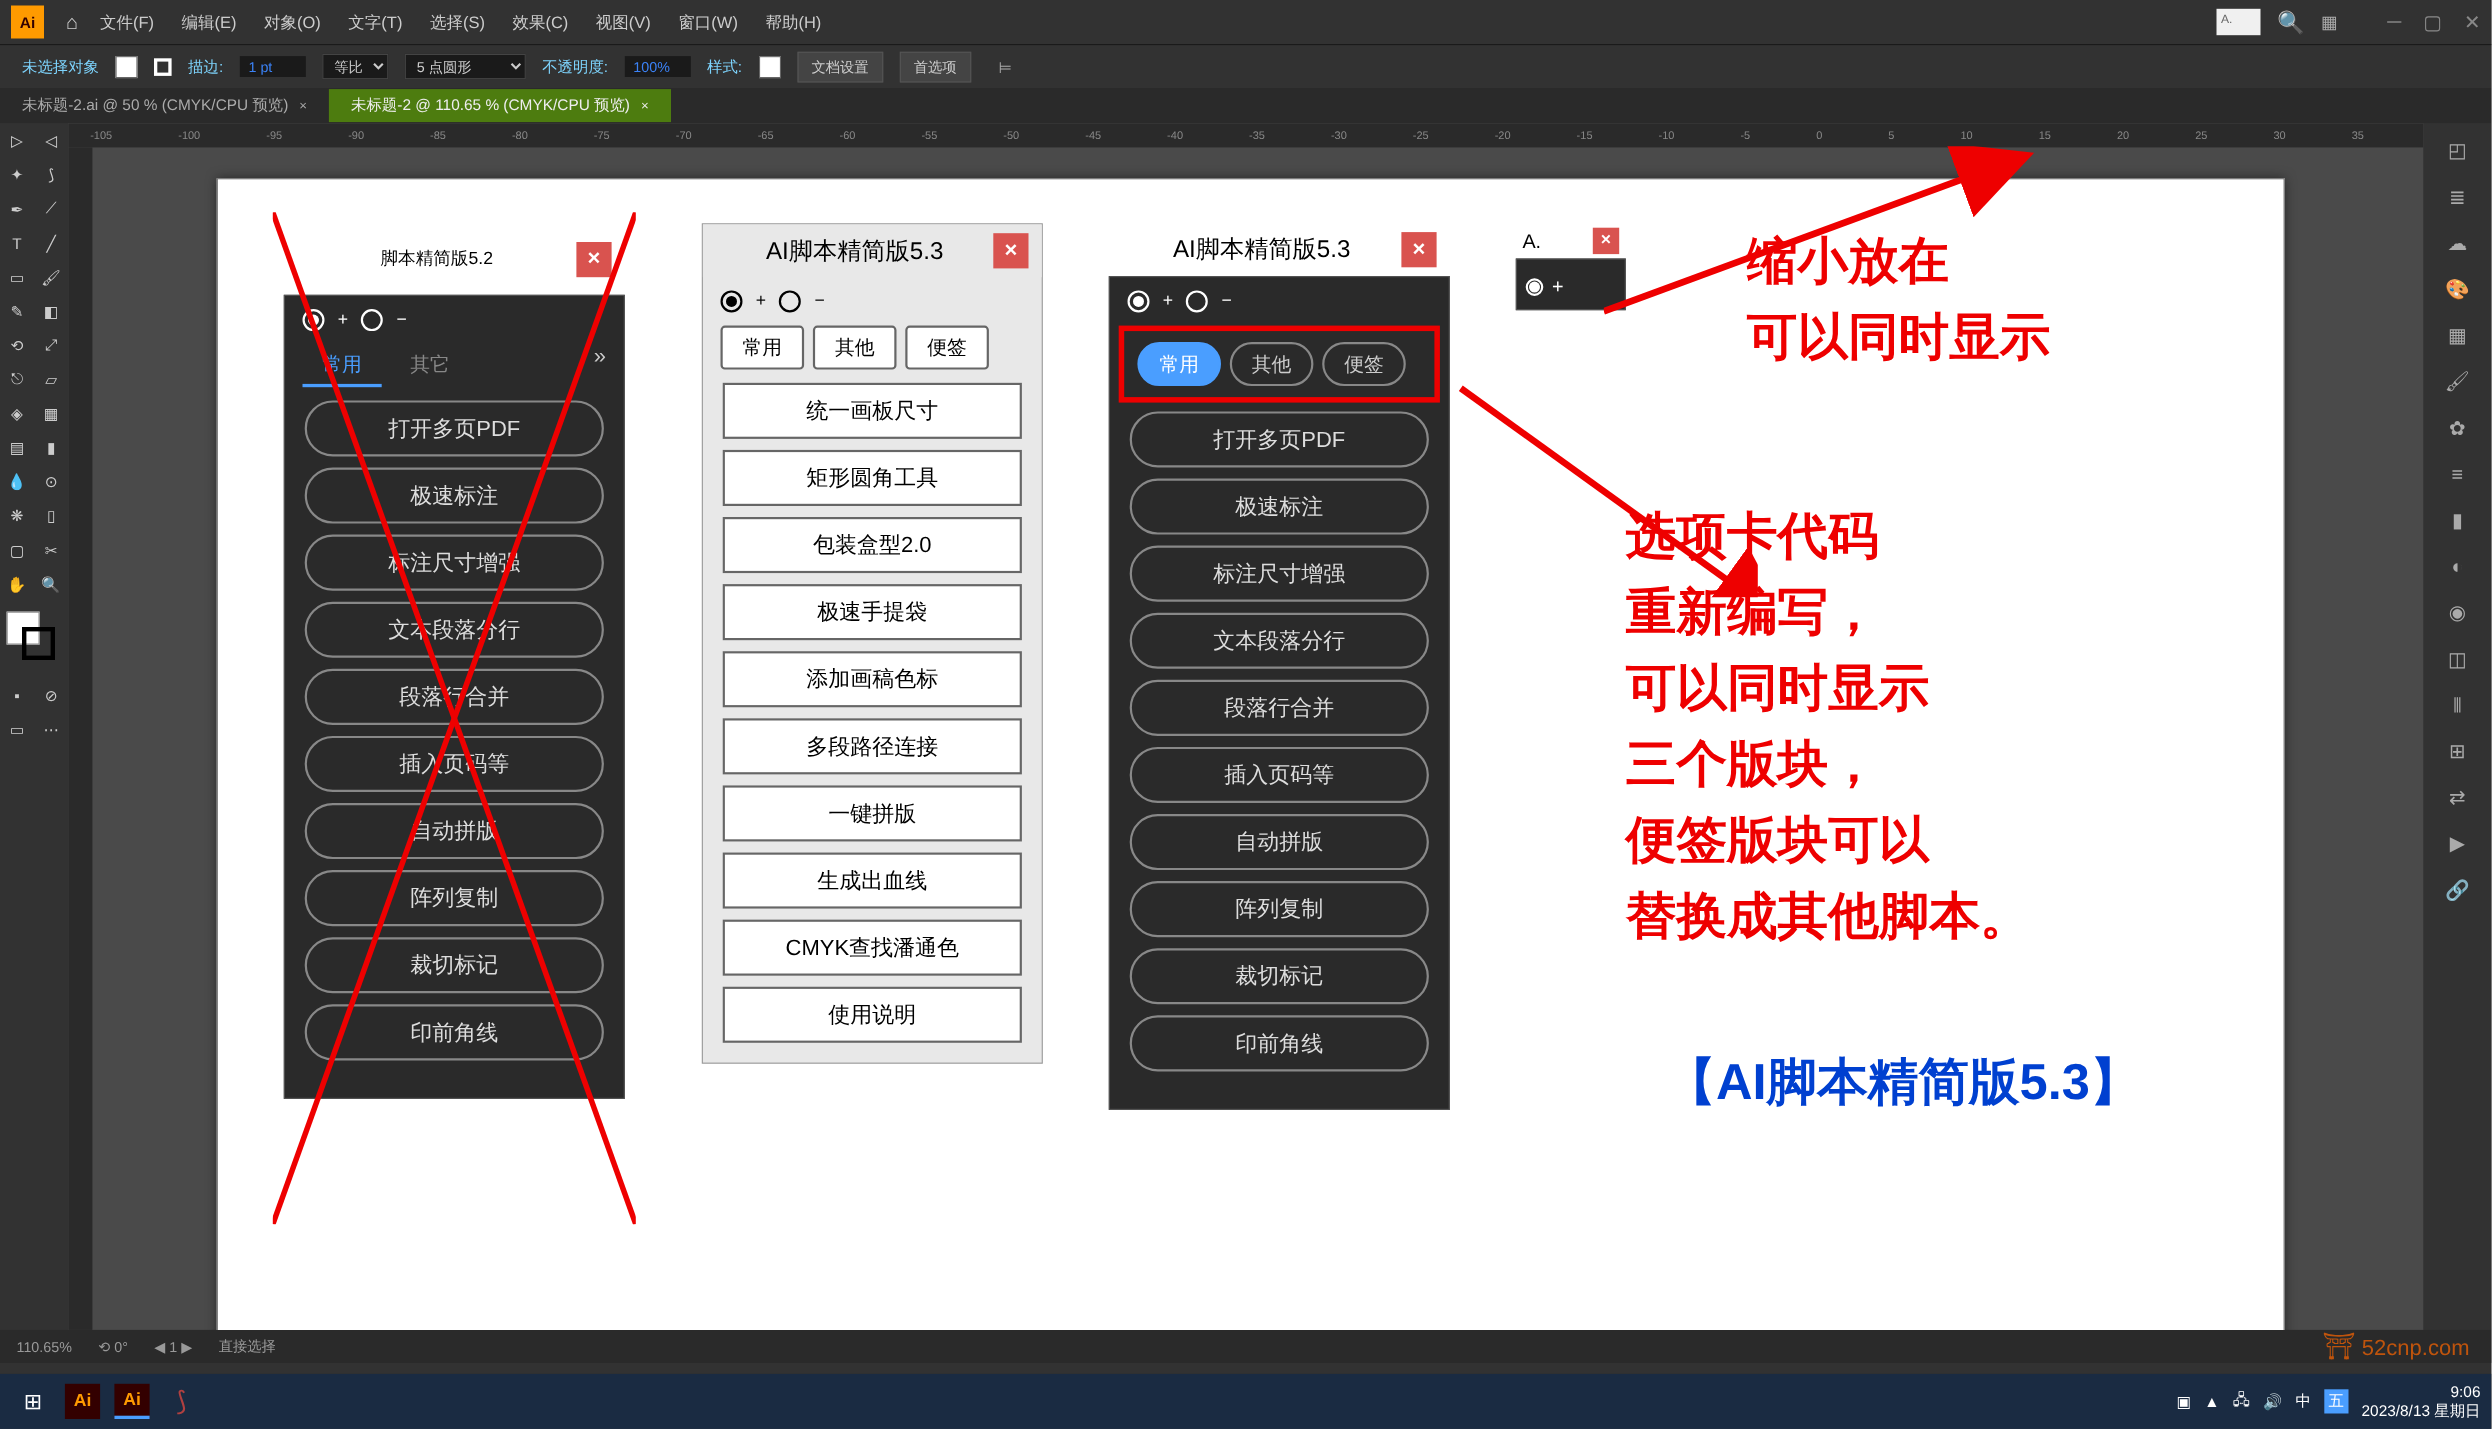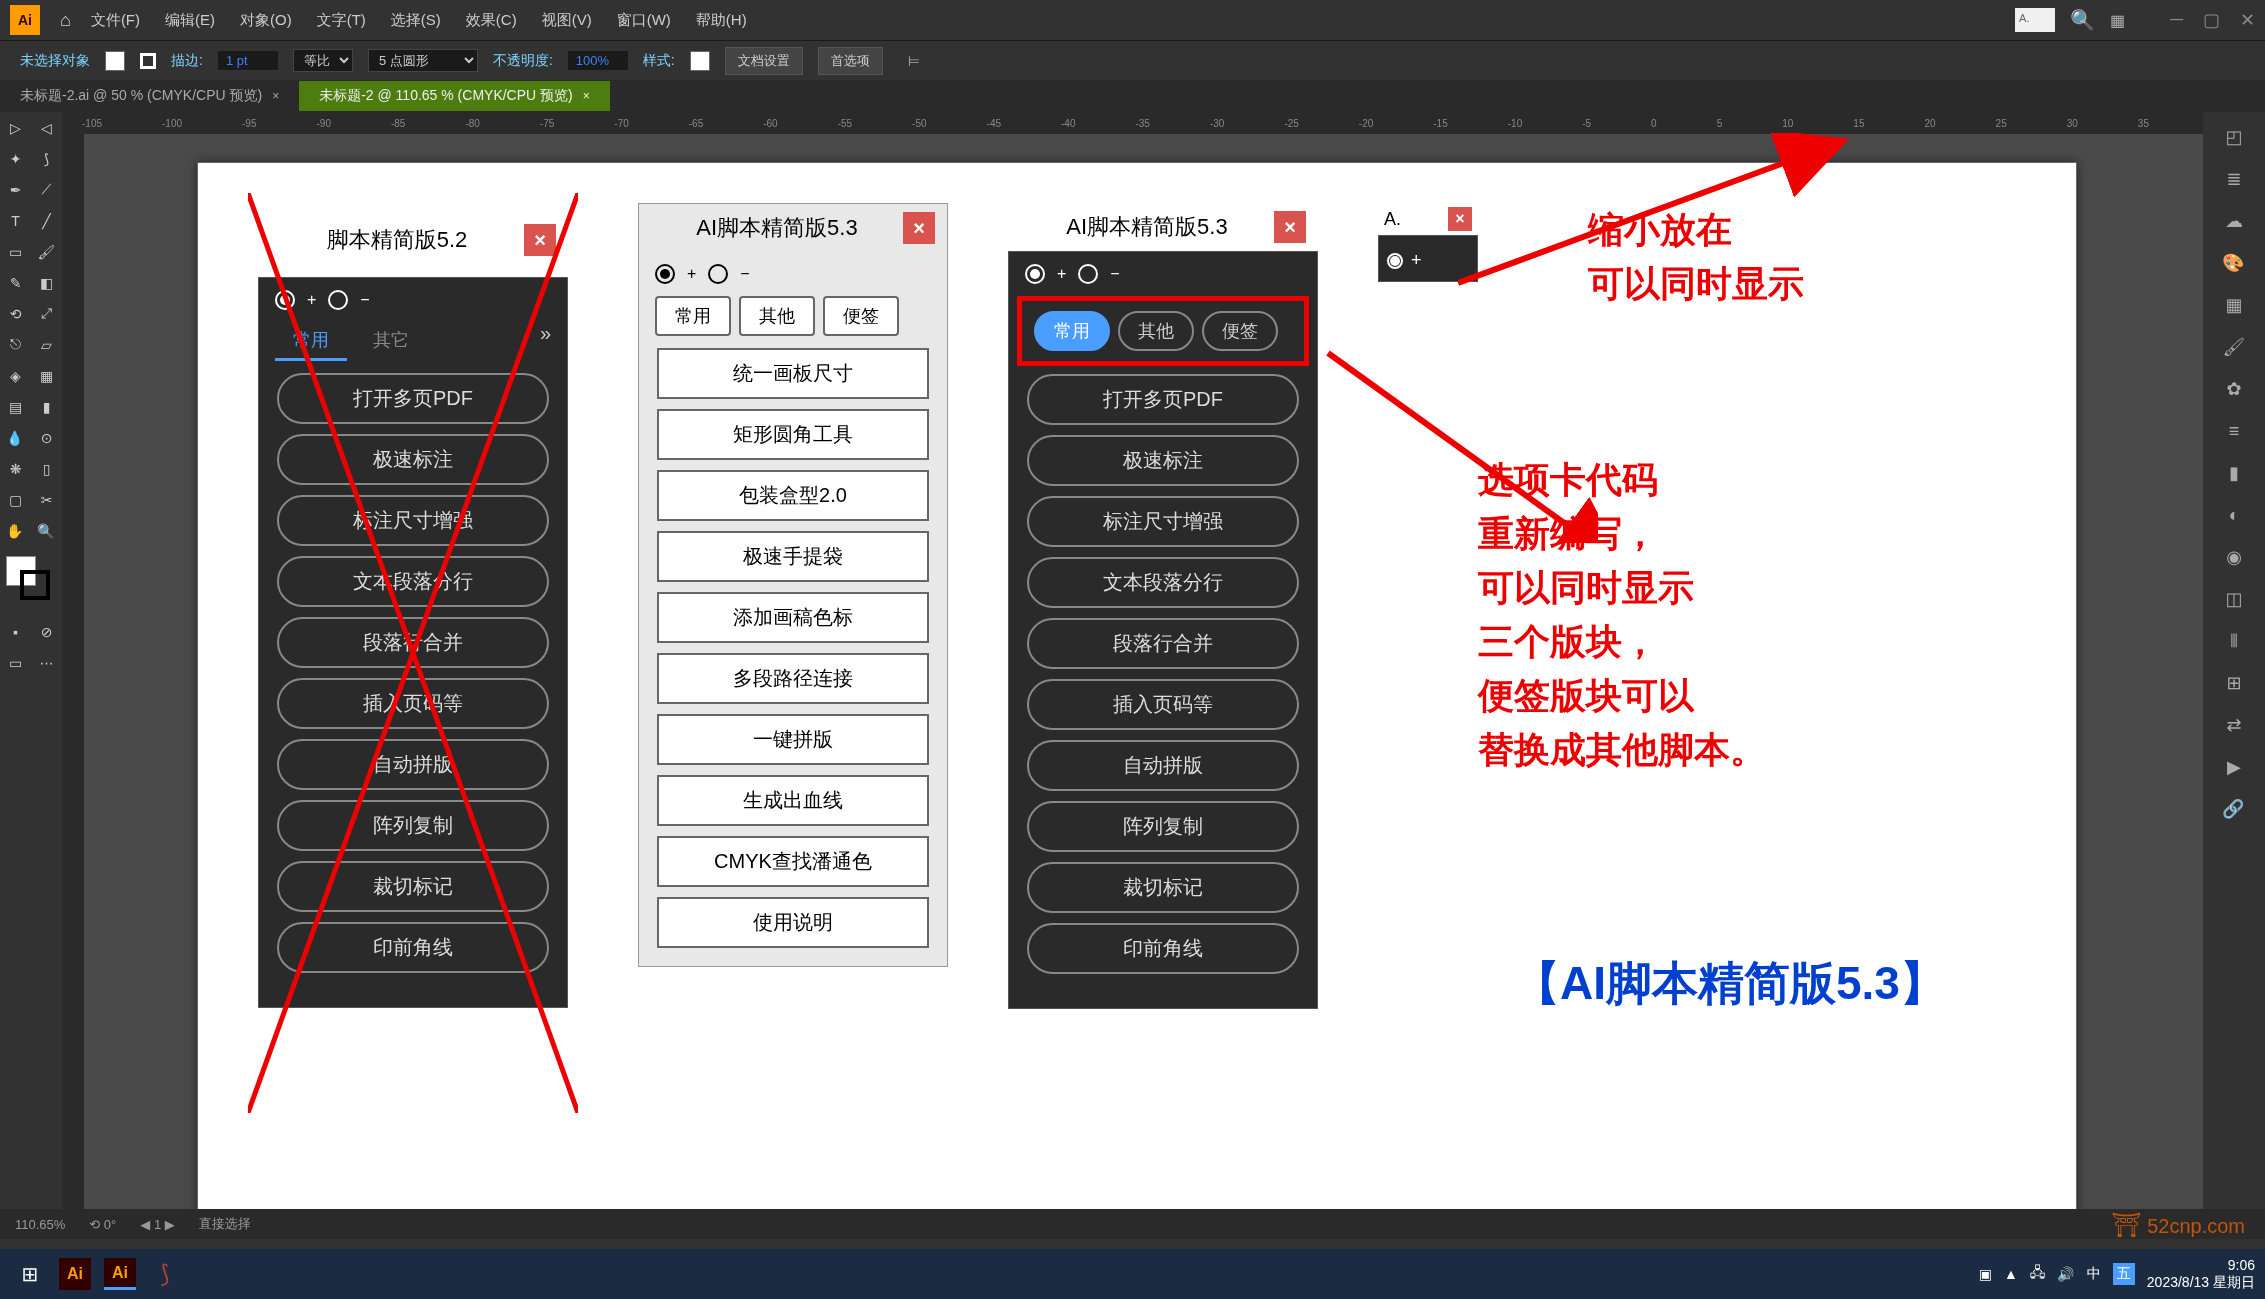--- a/index.html
+++ b/index.html
@@ -71,21 +71,21 @@
 .pill-btn { padding: 10px 20px; border: 2px solid #888; border-radius: 28px; color: #ddd; font-size: 20px; text-align: center; background: transparent; }
 .rect-btn { padding: 10px 20px; border: 2px solid #666; background: #fff; color: #000; font-size: 20px; text-align: center; }
 
 
 .cross-out { position: absolute; pointer-events: none; }
 .cross-out line { stroke: #e00; stroke-width: 5; }
 
 
 .red-box { position: absolute; border: 5px solid #e00; }
 .red-arrow { position: absolute; }
-.anno-text { position: absolute; color: #e00; font-size: 36px; font-weight: bold; line-height: 1.5; }
+.anno-text { position: absolute; color: #e00; font-size: 46px; font-weight: bold; line-height: 1.5; }
 .anno-title { position: absolute; color: #0040d0; font-size: 46px; font-weight: bold; }
 
 
 .statusbar { height: 30px; background: #2a2a2a; color: #999; font-size: 13px; display: flex; align-items: center; padding: 0 15px; gap: 24px; }
 
 
 .taskbar { position: absolute; bottom: 0; left: 0; right: 0; height: 50px; background: #1a2b42; display: flex; align-items: center; padding: 0 10px; }
 .task-icon { width: 40px; height: 40px; display: flex; align-items: center; justify-content: center; margin-right: 5px; }
 .task-ai { background: #330000; color: #ff9a00; font-weight: bold; font-size: 16px; width: 32px; height: 32px; display: flex; align-items: center; justify-content: center; }
 .task-ai.active { border-bottom: 3px solid #4a9eff; }
@@ -259,21 +259,21 @@
         <span>25</span>
         <span>30</span>
         <span>35</span>
       </div>
     <div class="ruler-v"></div>
 
     <div class="artboard">
 
       <div class="script-panel" style="left:60px;top:40px;width:310px">
         <div class="panel-title panel-title-dark">
-          <span style="font-size:22px;margin:14px auto">脚本精简版5.2</span>
+          <span style="font-size:16px;margin:14px auto">脚本精简版5.2</span>
           <div class="close-btn">×</div>
         </div>
         <div class="panel-dark" style="padding-bottom:16px">
           <div class="radio-row">
             <span class="radio checked"></span>
               <span>+</span>
             <span class="radio"></span>
               <span>−</span>
           </div>
           <div class="tab-row">

